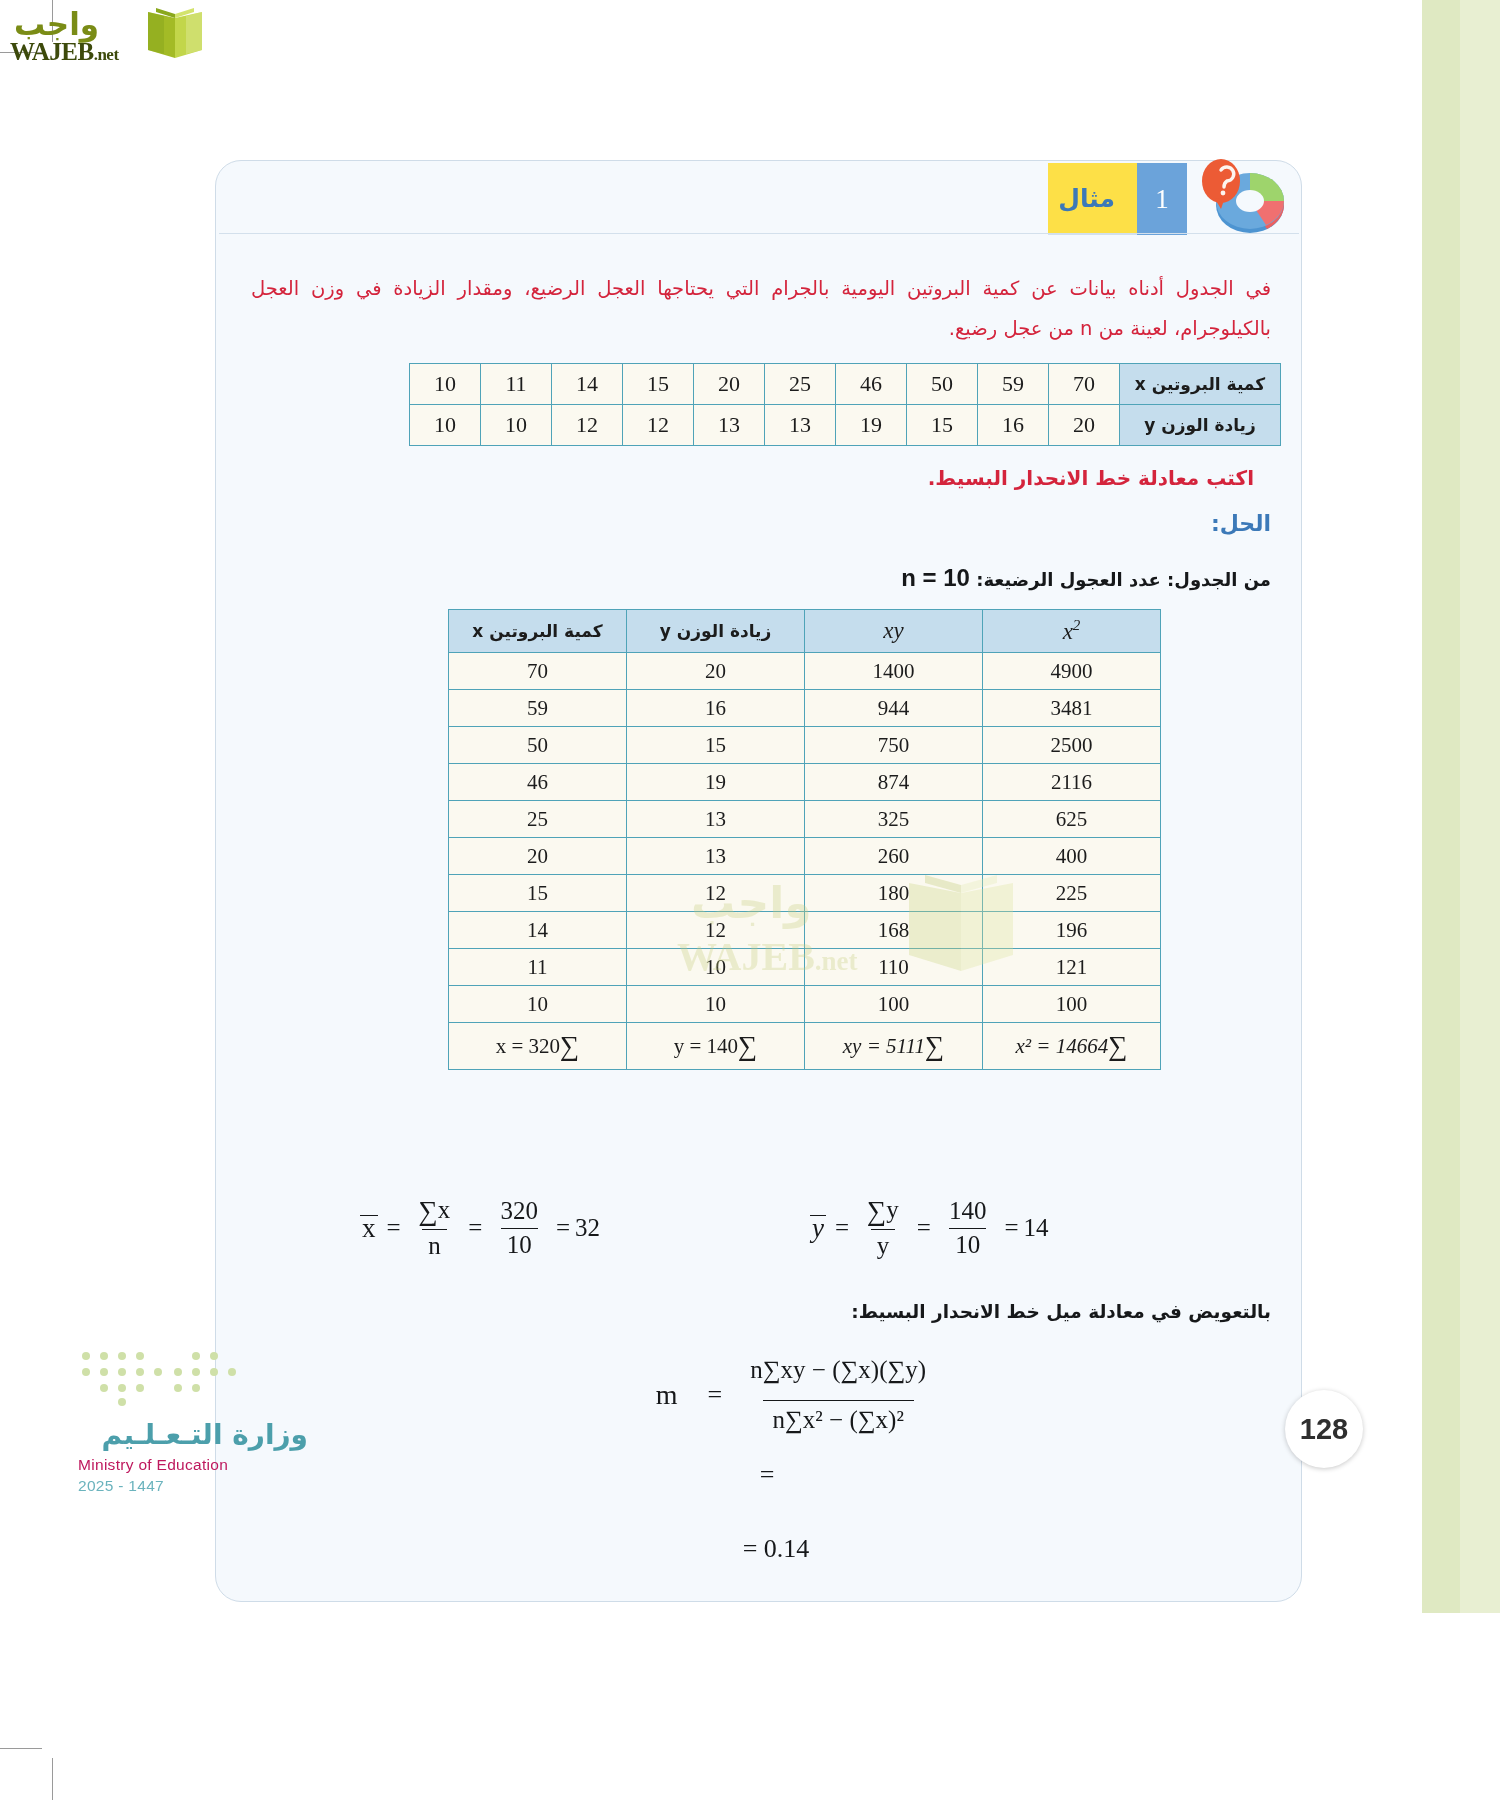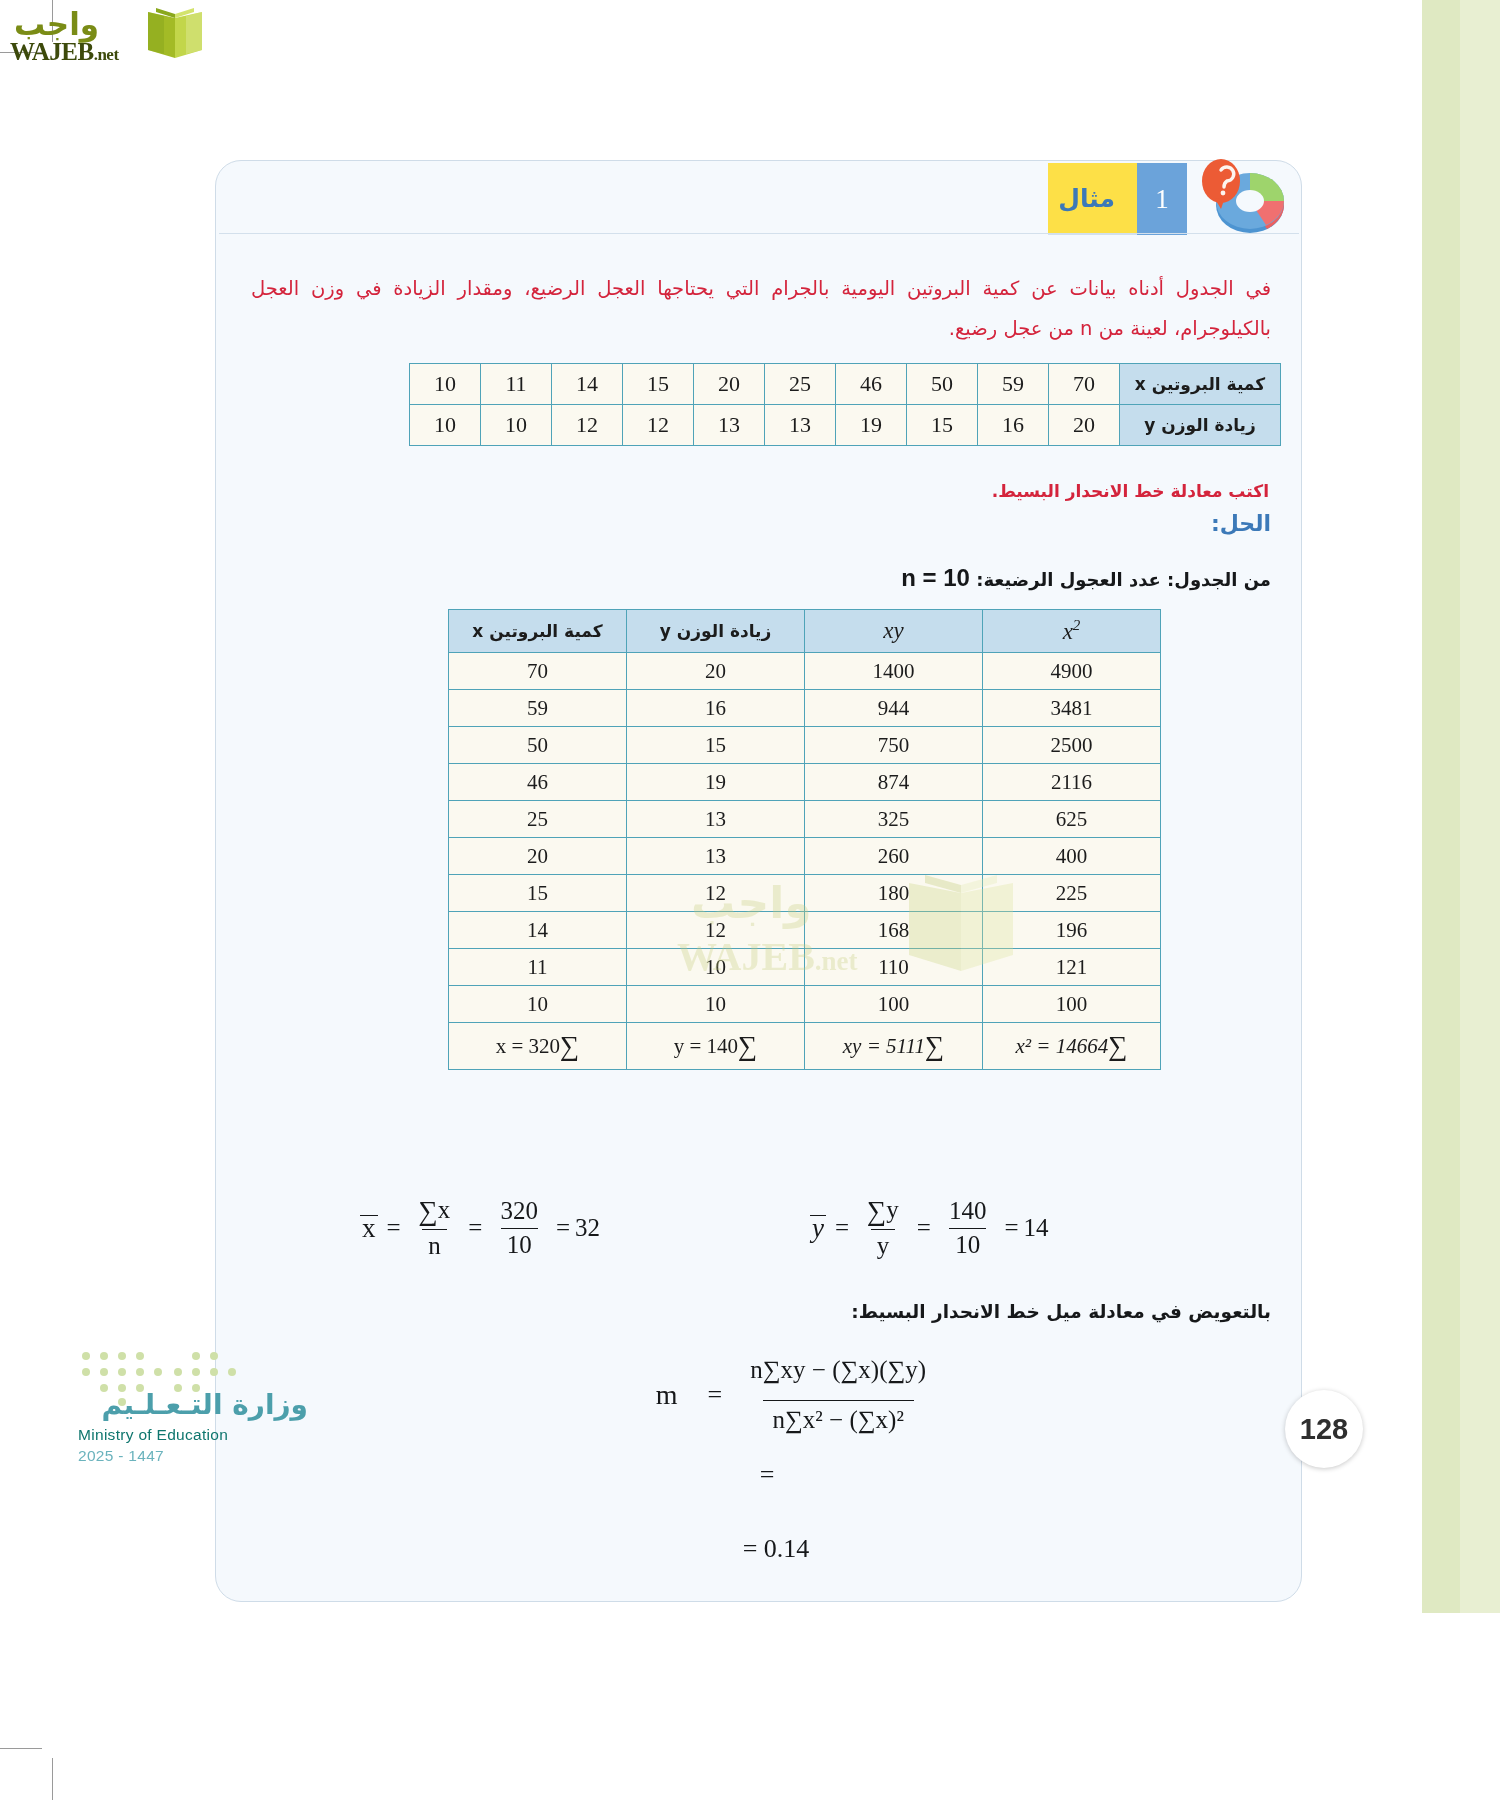--- a/index.html
+++ b/index.html
@@ -184,28 +184,27 @@
     font-family: "DejaVu Sans", sans-serif;
     font-size: 17px;
     font-weight: bold;
     min-width: 140px;
     padding: 0 10px;
   }
 
   
   .question {
     position: absolute;
-    right: 32px;
+    right: 47px;
     top: 305px;
     direction: rtl;
     font-family: "DejaVu Sans", sans-serif;
-    font-size: 17px;
+    font-size: 20px;
     font-weight: bold;
     color: #d4243c;
-    margin-top: 15px;
   }
   .solution {
     position: absolute;
     right: 30px;
     top: 350px;
     direction: rtl;
     font-family: "DejaVu Sans", sans-serif;
     font-size: 22px;
     font-weight: bold;
     color: #3c79b8;
@@ -430,35 +429,35 @@
   .footer-dots {
     position: absolute;
     left: 78px;
     top: 1348px;
     width: 170px;
     height: 58px;
   }
   .footer-moe {
     position: absolute;
     left: 78px;
-    top: 1388px;
+    top: 1418px;
     width: 230px;
   }
   .moe-ar {
     font-family: "DejaVu Sans", sans-serif;
     font-size: 28px;
     font-weight: bold;
     color: #4c9fab;
     direction: rtl;
     letter-spacing: 1px;
   }
   .moe-en {
     font-family: "Liberation Sans", sans-serif;
     font-size: 15.5px;
-    color: #0f766e;
+    color: #be185d;
     margin-top: 5px;
     letter-spacing: 0.3px;
   }
   .moe-year {
     font-family: "Liberation Sans", sans-serif;
     font-size: 15.5px;
     color: #6bb3bd;
     margin-top: 3px;
     letter-spacing: 0.3px;
   }

